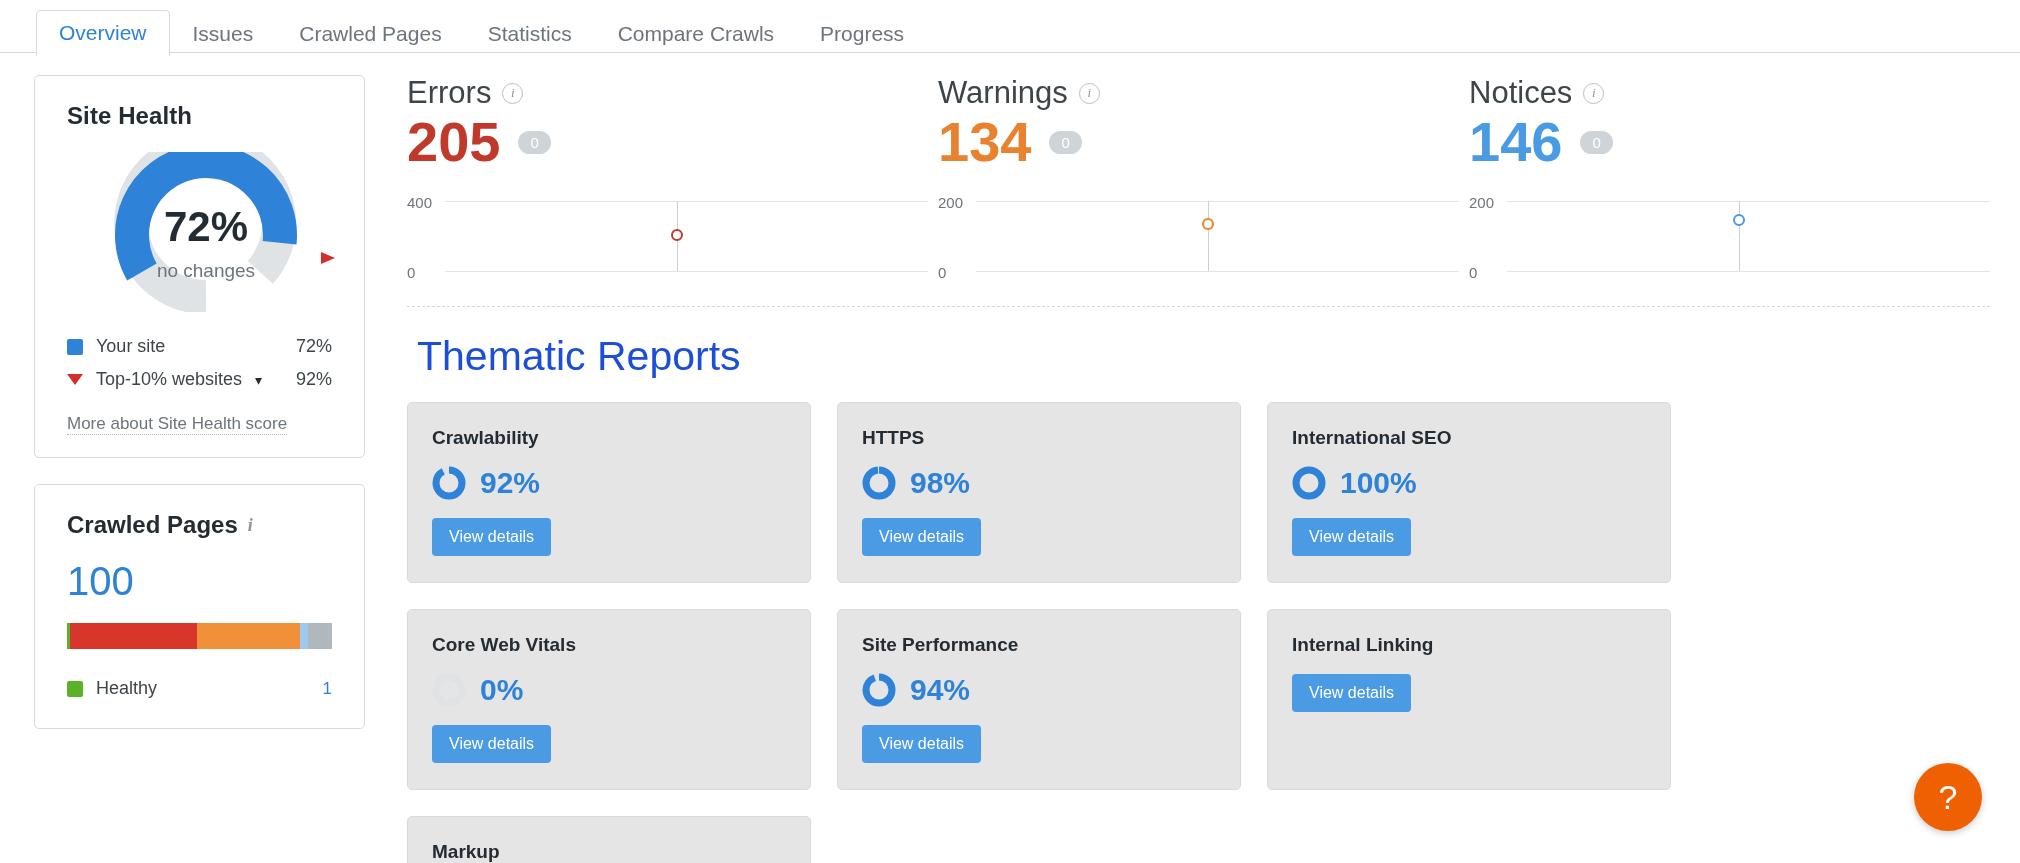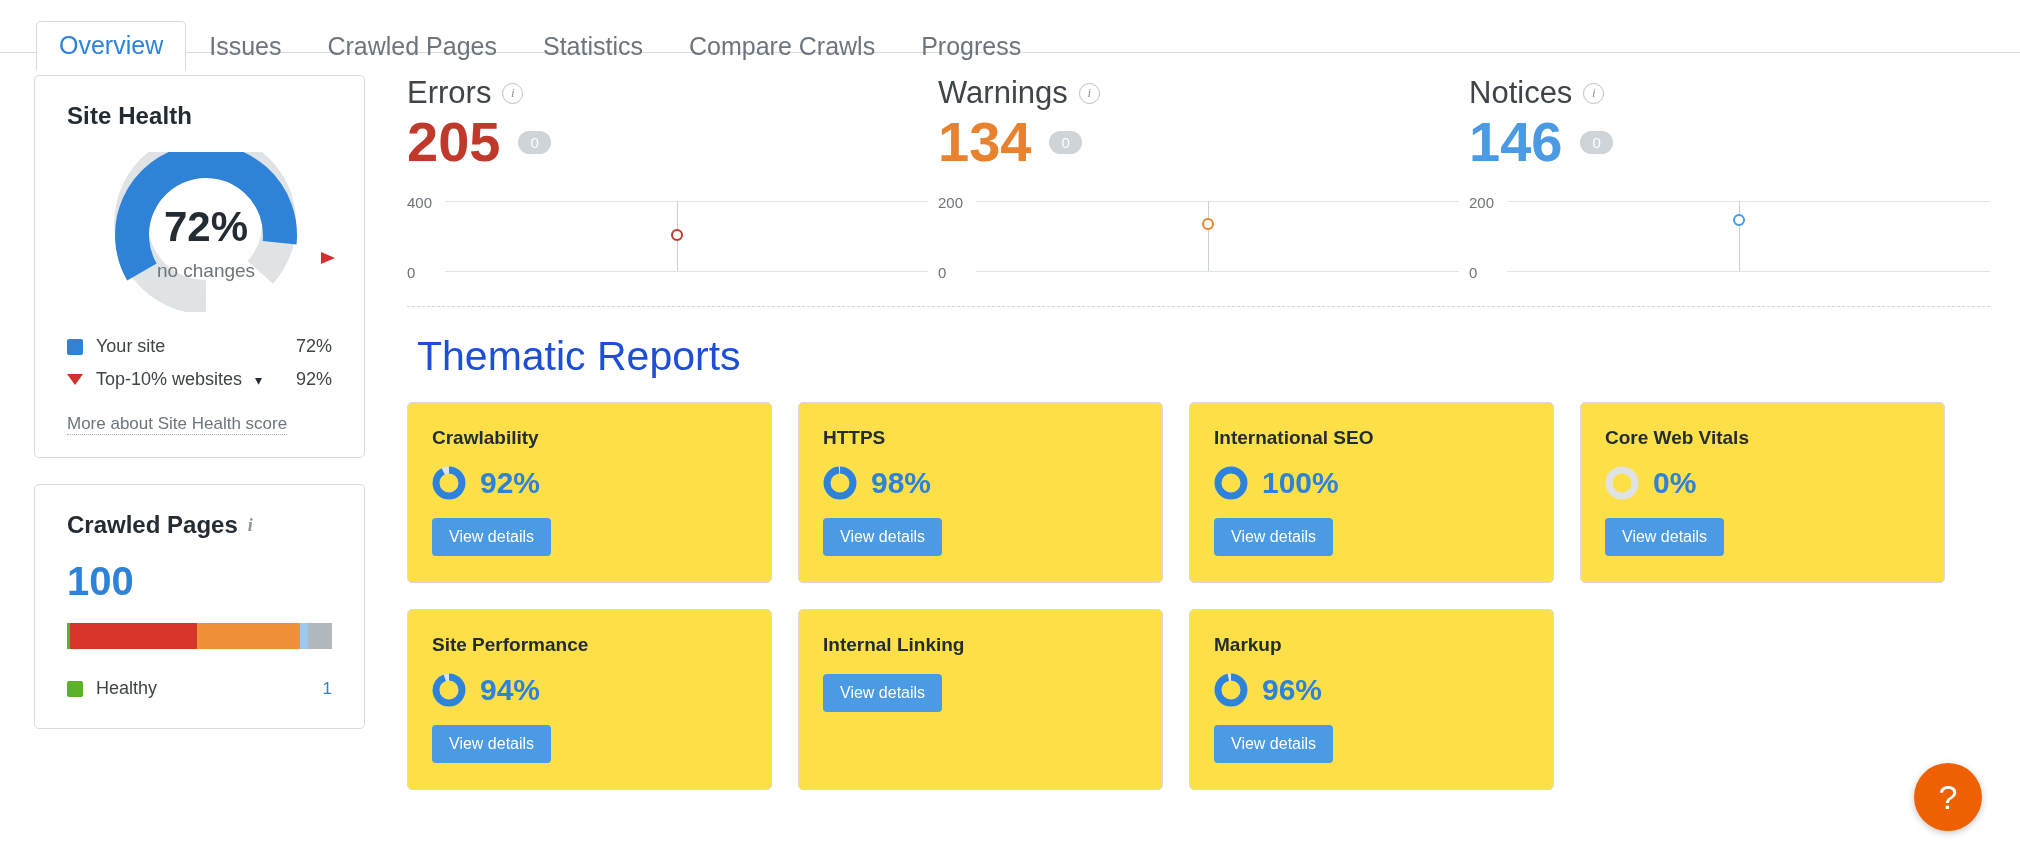--- a/index.html
+++ b/index.html
@@ -14,30 +14,30 @@
   
   .tabbar {
     position: relative;
     height: 53px;
     border-bottom: 1px solid #d6dbdf;
     display: flex;
     align-items: flex-end;
     padding-left: 36px;
   }
   .tab {
-    font-size: 25px;
+    font-size: 21px;
     color: #6c757d;
     padding: 11px 22px 12px 22px;
     line-height: 1;
     cursor: pointer;
     background: transparent;
     border: 1px solid transparent;
     border-bottom: none;
     position: relative;
-    top: 19px;
+    top: 4px;
     white-space: nowrap;
   }
   .tab.active {
     color: #2e82d8;
     background: #ffffff;
     border: 1px solid #d6dbdf;
     border-bottom: 1px solid #ffffff;
     border-radius: 5px 5px 0 0;
   }
 
@@ -98,21 +98,21 @@
     cursor: pointer;
   }
 
   
   .cp-card { padding: 26px 32px 22px 32px; margin-top: 26px; }
   .cp-title { font-size: 24px; font-weight: bold; display: flex; align-items: center; }
   .info-i {
     margin-left: 10px; font-size: 18px; color: #8d959b;
     font-style: italic; font-family: "Liberation Serif", serif;
   }
-  .cp-count { font-size: 40px; font-weight: bold; color: #2e82d8; margin-top: 22px; line-height: 1; }
+  .cp-count { font-size: 40px; font-weight: normal; color: #2e82d8; margin-top: 22px; line-height: 1; }
   .cp-bar { display: flex; height: 26px; margin-top: 22px; }
   .cp-seg { height: 100%; }
   .cp-legend { margin-top: 22px; }
   .cp-row {
     display: flex; align-items: center;
     font-size: 18px; color: #3e4549; padding: 7px 0;
   }
   .cp-row .sw { border-radius: 2px; }
   .cp-row .cp-val { color: #2e82d8; font-size: 17px; }
 
@@ -155,25 +155,25 @@
 
   .hr-dashed {
     border: none; border-top: 1px dashed #cfd8de;
     margin: 26px 0 0 0;
   }
 
   
   .tr-title { font-size: 41px; color: #1d4ed8; font-weight: 300; margin: 26px 0 22px 10px; }
   .tr-grid { display: flex; flex-wrap: wrap; gap: 26px; }
   .tr-card {
-    width: 365px;
+    width: 404px;
     border: 1px solid #d6dbdf;
     border-radius: 5px;
     padding: 24px 24px 26px 24px;
-    background: #fde047;
+    background: #e5e5e5;
   }
   .tr-name { font-size: 19px; font-weight: bold; color: #242c33; }
   .tr-valrow { display: flex; align-items: center; margin-top: 17px; }
   .tr-ring { flex: 0 0 34px; margin-right: 14px; }
   .tr-pct { font-size: 30px; font-weight: bold; color: #2e82d8; line-height: 1; }
   .tr-btn {
     display: inline-block; margin-top: 18px;
     background: #4a9ae4; color: #ffffff;
     font-size: 16px; border: none; border-radius: 4px;
     padding: 10px 17px; cursor: pointer;

